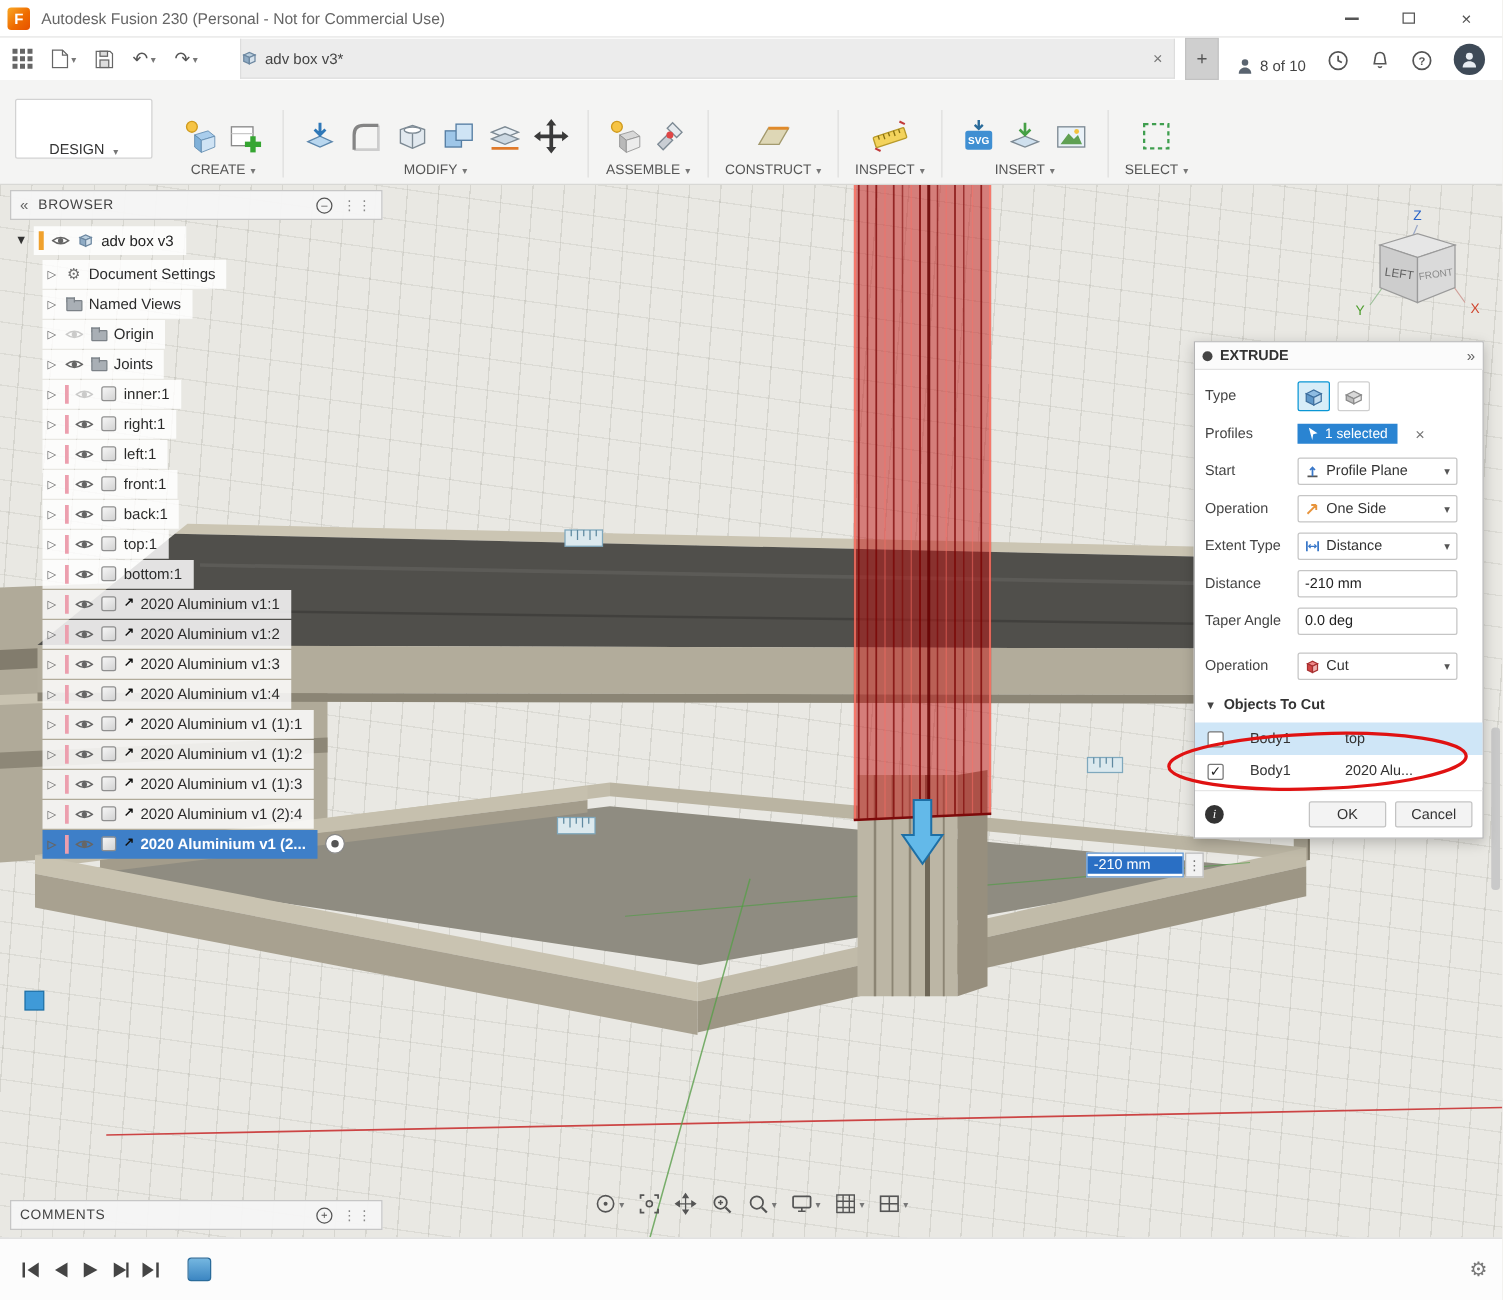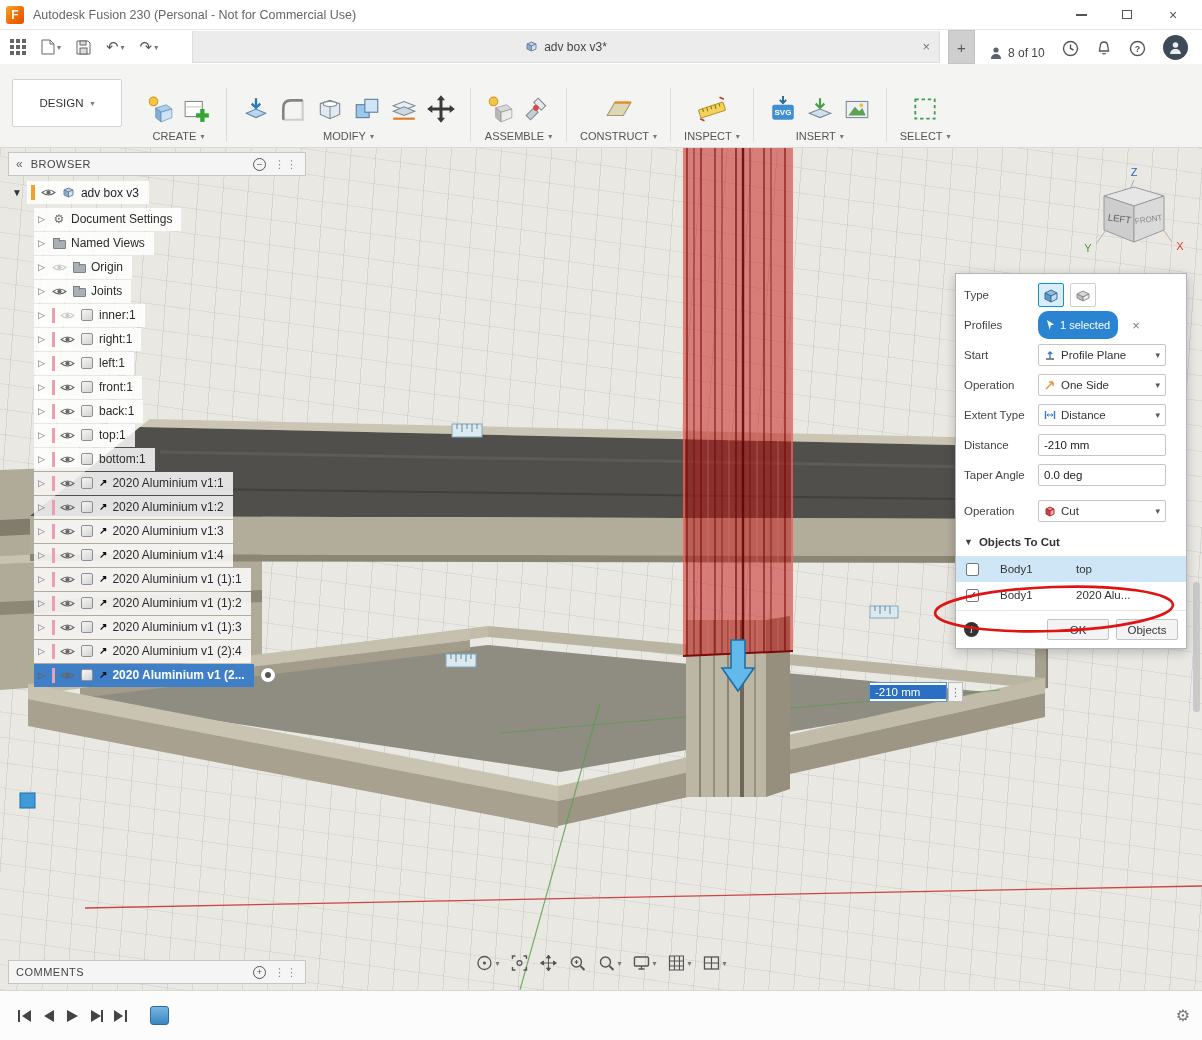--- a/index.html
+++ b/index.html
@@ -17,35 +17,35 @@
 .ic-max{width:10px;height:9px;border:1.4px solid #555}
 .ic-close{font-size:14px;color:#555}
 
 
 .qat{position:absolute;top:30px;left:0;width:100%;height:34px;background:#fff;display:flex;align-items:center;z-index:59}
 .qat-left{display:flex;align-items:center;padding-left:10px;gap:15px;width:192px;flex:0 0 192px}
 .qicon{display:flex;align-items:center;gap:2px;color:#555}
 .caret{font-size:8px;color:#777}
 .grid9{display:grid;grid-template-columns:repeat(3,4px);grid-gap:2px}
 .grid9 i{width:4px;height:4px;background:#666}
-.doc-strip{height:32px;flex:0 0 748px;background:#ececec;border:1px solid #ddd;border-top:none;display:flex;align-items:center;justify-content:center;position:relative}
+.doc-strip{height:32px;flex:0 0 748px;background:#ececec;border:1px solid #ddd;border-top:none;display:flex;align-items:center;justify-content:flex-start;position:relative}
 .doc-tab{display:flex;align-items:center;gap:6px;font-size:12px;color:#444}
 .tab-close{position:absolute;right:9px;color:#777;font-size:13px}
 .newtab{width:27px;height:34px;background:#cfcfcf;border:1px solid #c2c2c2;display:flex;align-items:center;justify-content:center;color:#555;font-size:15px;margin-left:8px}
 .qat-right{display:flex;align-items:flex-end;gap:17px;margin-left:14px;color:#555}
 .jobs{display:flex;align-items:center;gap:5px;font-size:12px;color:#444}
 .avatar{width:25px;height:25px;border-radius:50%;background:#3e4a57;display:flex;align-items:center;justify-content:center}
 
 
 .ribbon-area{position:absolute;top:64px;left:0;width:100%;height:84px;background:#f4f4f3;border-bottom:1px solid #d8d8d5;z-index:58}
 .ribbon-tabs{position:absolute;top:1px;left:150px;height:21px;display:flex;gap:35px;align-items:center}
 .rtab{font-size:11.5px;color:#555;letter-spacing:.3px;position:relative;white-space:nowrap}
 .rtab.active{color:#0a96d4}
 .rtab.active::after{content:"";position:absolute;left:-10px;right:-10px;bottom:-4px;height:3px;background:#0a96d4}
-.design-box{position:absolute;left:12px;top:15px;width:110px;height:48px;background:#fff;border:1px solid #d2d2d2;border-radius:2px;display:flex;align-items:center;justify-content:center;gap:7px;font-size:11.5px;color:#333}
+.design-box{position:absolute;left:12px;top:15px;width:110px;height:48px;background:#fff;border:1px solid #d2d2d2;border-radius:2px;display:flex;align-items:flex-end;justify-content:center;gap:7px;font-size:11.5px;color:#333}
 .groups{position:absolute;left:140px;top:24px;display:flex;align-items:stretch;height:58px}
 .group{display:flex;flex-direction:column;align-items:center;justify-content:flex-start;padding:0 4px}
 .tools{display:flex;gap:5px;align-items:flex-end;height:38px}
 .tool{width:32px;height:34px;display:flex;align-items:center;justify-content:center}
 .gname{font-size:11px;color:#555;margin-top:4px;display:flex;gap:4px;align-items:center;white-space:nowrap}
 .gsep{width:1px;background:#ddd;margin:0 9px 4px 9px}
 
 
 .viewport{position:absolute;top:148px;left:0;width:1202px;height:842px;background-color:#e9e8e3;
  background-image:repeating-linear-gradient(94deg,rgba(165,165,155,.28) 0 1px,transparent 1px 25px),
@@ -106,21 +106,21 @@
 .dlg-header{height:22px;display:flex;align-items:center;gap:6px;padding:0 6px;border-bottom:1px solid #e2e2e2;background:#fbfbfb}
 .dlg-dot{width:8px;height:8px;border-radius:50%;background:#444}
 .dlg-title{font-size:11.5px;font-weight:bold;color:#333;flex:1}
 .dlg-expand{color:#666;font-size:12px}
 .dlg-body{padding:6px 8px 2px 8px}
 .frow{display:flex;align-items:center;height:30px}
 .frow label{width:74px;font-size:11.5px;color:#444;flex:0 0 74px}
 .ctrl{display:flex;align-items:center;gap:6px}
 .type-btn{width:26px;height:24px;border:1px solid #cfcfcf;border-radius:2px;display:flex;align-items:center;justify-content:center;background:#fff}
 .type-btn.active{border-color:#0a96d4;background:#d8edf8}
-.chip{display:inline-flex;align-items:center;gap:5px;background:#2a84d2;color:#fff;font-size:11px;height:28px;padding:0 8px;border-radius:10px}
+.chip{display:inline-flex;align-items:center;gap:5px;background:#2a84d2;color:#fff;font-size:11px;height:16px;padding:0 8px;border-radius:0}
 .clear-x{color:#777;font-size:13px;margin-left:8px}
 .dropdown{width:128px;height:22px;border:1px solid #c5c5c5;border-radius:2px;background:#fff;display:flex;align-items:center;gap:5px;padding:0 5px;font-size:11.5px;color:#333}
 .dd-text{flex:1;white-space:nowrap;overflow:hidden}
 .dd-caret{font-size:9px;color:#555}
 .tinput{width:128px;height:22px;border:1px solid #c5c5c5;border-radius:2px;font-size:11.5px;padding:0 5px;color:#222;font-family:"Liberation Sans",sans-serif}
 .section-head{display:flex;align-items:center;gap:6px;height:24px;font-size:11.5px;font-weight:bold;color:#333;margin-top:4px}
 .sec-tri{font-size:9px;color:#444}
 .obj-table{margin:2px -8px 0 -8px}
 .obj-row{display:grid;grid-template-columns:34px 76px auto;align-items:center;height:26px;padding-left:10px;font-size:11.5px;color:#333;background:#fff}
 .obj-row.hl{background:#cfe6f7}
@@ -984,20 +984,25 @@
       </span>
     </div>
 
 
     <div class="float-dist">
       <span class="fd-value">-210 mm</span>
     </div>
     <div class="fd-handle">⋮</div>
 
     <div class="dialog">
+      <div class="dlg-header">
+        <span class="dlg-dot"></span>
+        <span class="dlg-title">EXTRUDE</span>
+        <span class="dlg-expand">»</span>
+      </div>
       <div class="dlg-body">
         <div class="frow">
           <label>Type</label>
           <div class="ctrl">
             <span class="type-btn active">
               <svg width="18" height="18" viewBox="0 0 18 18">
                   <polygon points="3,7 9,4 15,7 9,10" fill="#8fbce2" stroke="#3f6f9e"></polygon>
                   <polygon points="3,7 9,10 9,16 3,13" fill="#5f97c8" stroke="#3f6f9e"></polygon>
                   <polygon points="9,10 15,7 15,13 9,16" fill="#c2dcf0" stroke="#3f6f9e"></polygon>
                 </svg>
@@ -1089,21 +1094,21 @@
           <div class="obj-row">
             <span class="cb checked"></span>
             <span>Body1</span>
             <span>2020 Alu...</span>
           </div>
         </div>
       </div>
       <div class="dlg-footer">
         <span class="info-i">i</span>
         <button class="dlg-btn ok">OK</button>
-        <button class="dlg-btn">Objects</button>
+        <button class="dlg-btn">Cancel</button>
       </div>
     </div>
 
     <svg class="red-ellipse" viewBox="0 0 252 62">
       <ellipse cx="126" cy="31" rx="119" ry="22" fill="none" stroke="#e01212" stroke-width="2.6" transform="rotate(-2 126 31)"></ellipse>
     </svg>
 
     <div class="vscroll"></div>
   </div>
 

